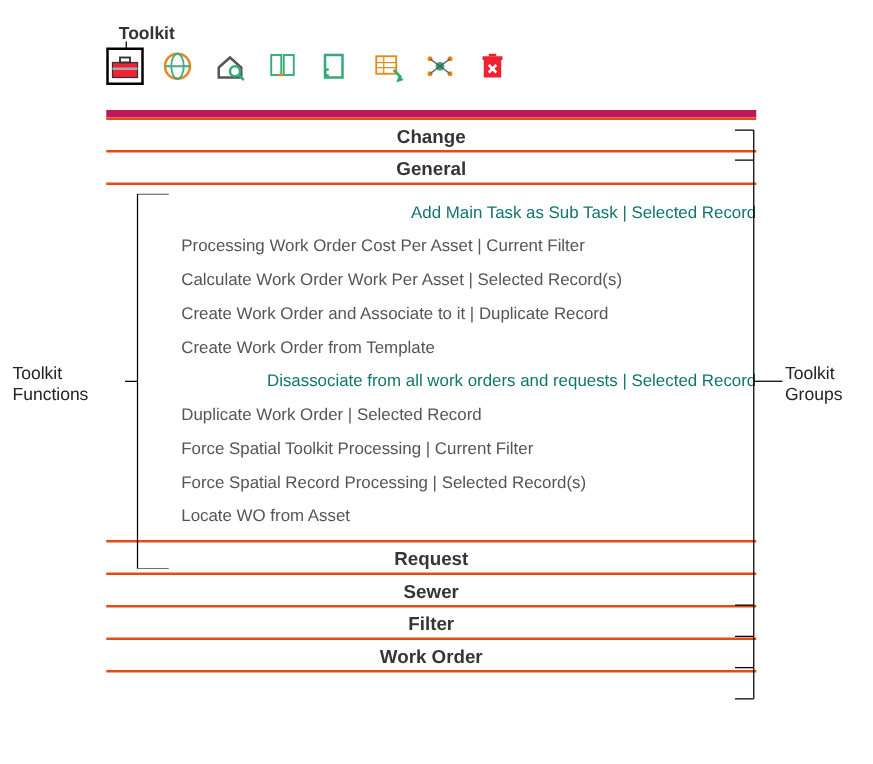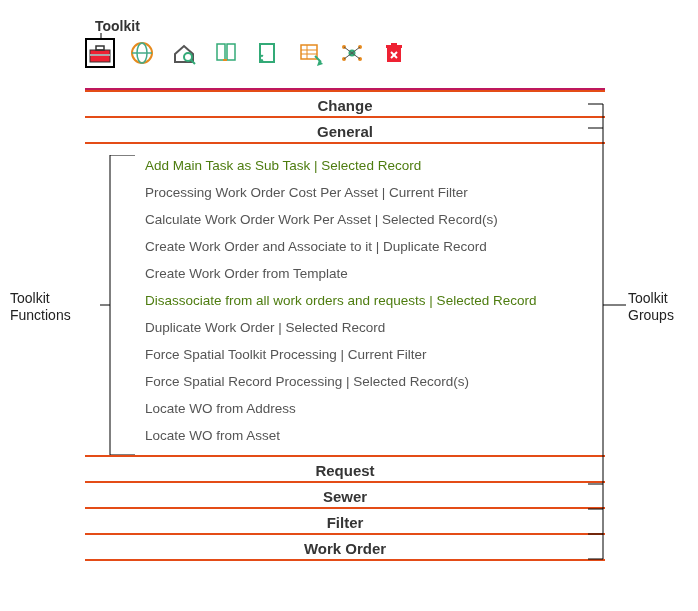--- a/index.html
+++ b/index.html
@@ -7,26 +7,26 @@
 
   
   .top-label { position: absolute; left: 95px; top: 18px; font-size: 14px; font-weight: bold; color: #333; }
 
   
   .toolbar { position: absolute; left: 85px; top: 38px; display: flex; gap: 12px; }
   .tool-btn { width: 30px; height: 30px; display: flex; align-items: center; justify-content: center; border: 1px solid transparent; }
   .tool-btn.selected { border: 2px solid #000; }
 
   
-  .panel { position: absolute; left: 85px; top: 88px; width: 520px; background: #fff;  border-top: 2px solid #be185d; }
+  .panel { position: absolute; left: 85px; top: 88px; width: 520px; background: #fff;  border-top: 6px solid #be185d; }
   .group-header { text-align: center; font-weight: bold; color: #353535; font-size: 15px; padding: 3px 0 2px 0; margin-top: 2px; }
   .accent { height: 2px; background: #e44c17; margin: 0 0 2px 0; }
   .func-list { padding: 6px 0 6px 60px; }
   .func-item { font-size: 13.5px; color: #555; padding: 6px 0; cursor: pointer; }
-  .func-item.disabled { color: #4d7c0f; cursor: default; }
+  .func-item.disabled { color: #0f766e; cursor: default; text-align: right; }
 
   
   .label-functions { position: absolute; left: 10px; top: 290px; font-size: 14px; color: #222; line-height: 1.2; }
   .label-groups { position: absolute; left: 628px; top: 290px; font-size: 14px; color: #222; line-height: 1.2; }
 
   
   .bracket { position: absolute; }
 
 </style>
 </head>
@@ -116,21 +116,20 @@
   <div class="func-list">
     <div class="func-item disabled">Add Main Task as Sub Task | Selected Record</div>
     <div class="func-item">Processing Work Order Cost Per Asset | Current Filter</div>
     <div class="func-item">Calculate Work Order Work Per Asset | Selected Record(s)</div>
     <div class="func-item">Create Work Order and Associate to it | Duplicate Record</div>
     <div class="func-item">Create Work Order from Template</div>
     <div class="func-item disabled">Disassociate from all work orders and requests | Selected Record</div>
     <div class="func-item">Duplicate Work Order | Selected Record</div>
     <div class="func-item">Force Spatial Toolkit Processing | Current Filter</div>
     <div class="func-item">Force Spatial Record Processing | Selected Record(s)</div>
-    <div class="func-item">Locate WO from Address</div>
     <div class="func-item">Locate WO from Asset</div>
   </div>
 
   <div class="accent"></div>
   <div class="group-header">Request</div>
   <div class="accent"></div>
   <div class="group-header">Sewer</div>
   <div class="accent"></div>
   <div class="group-header">Filter</div>
   <div class="accent"></div>

